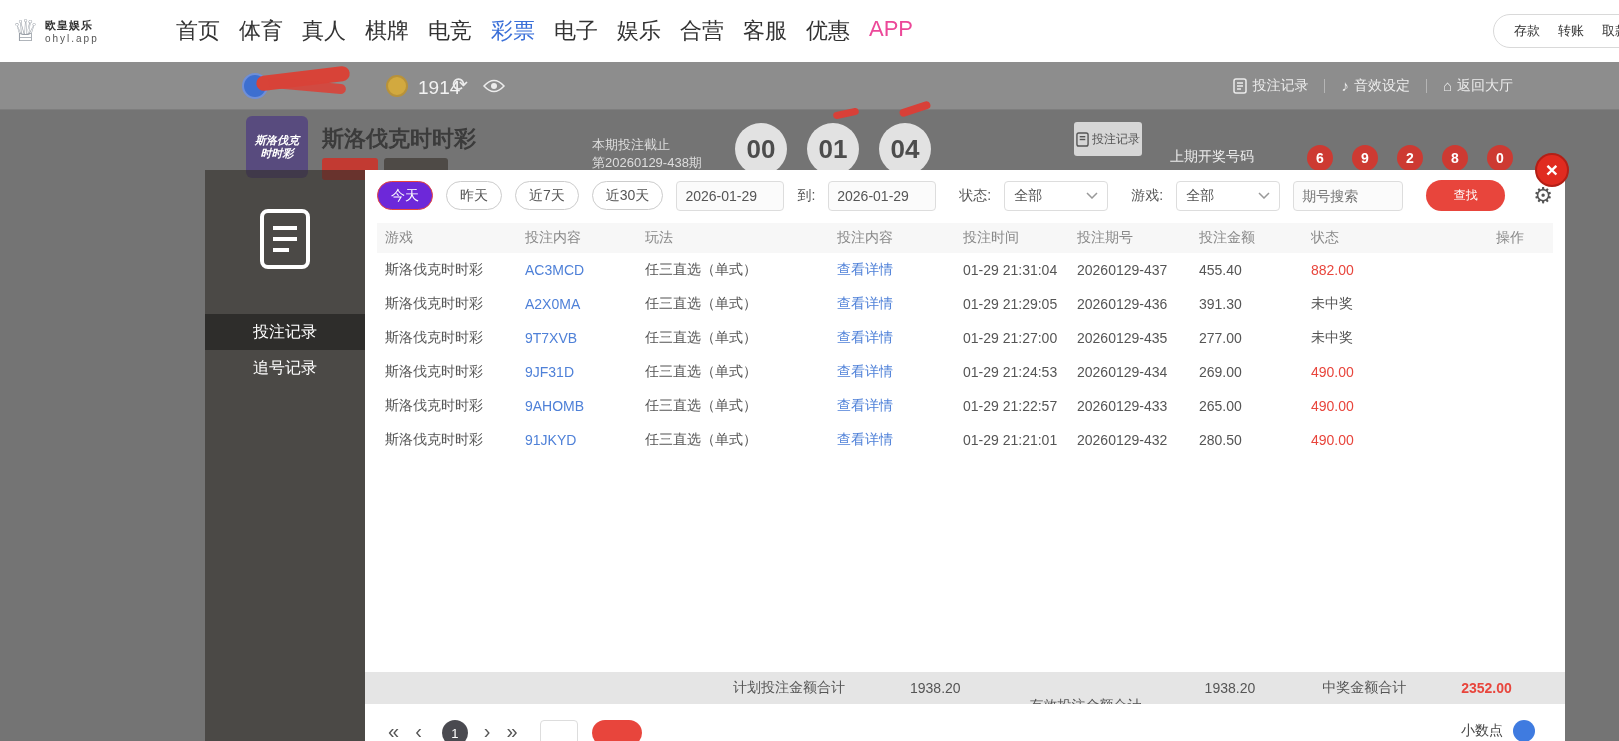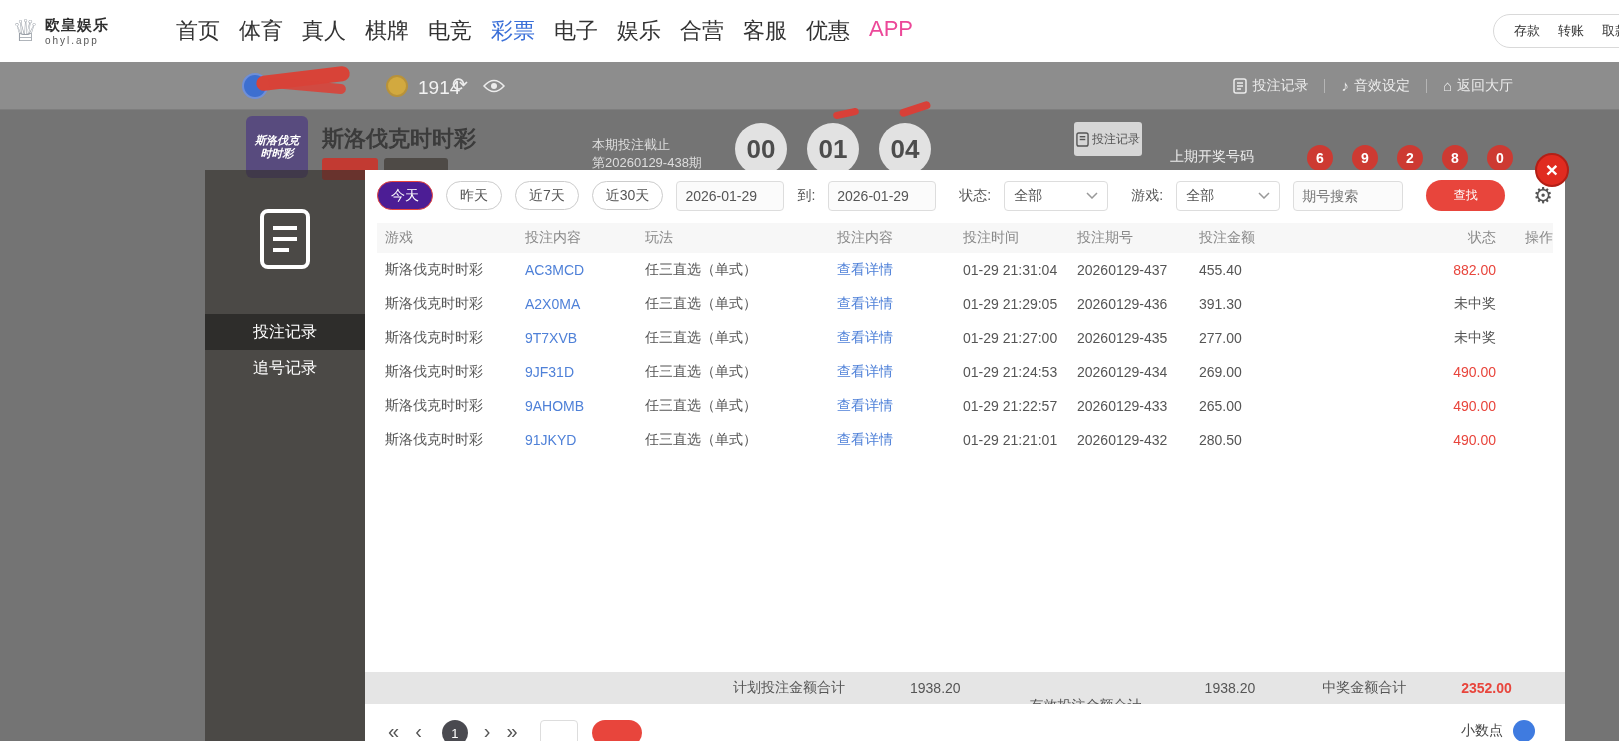--- a/index.html
+++ b/index.html
@@ -5,21 +5,21 @@
   * { margin:0; padding:0; box-sizing:border-box; }
   body { background:#fff; }
   .app { position:relative; width:1619px; height:741px; overflow:hidden; background:#fff;
          font-family:"Liberation Sans","DejaVu Sans",sans-serif; }
 
   
   .topnav { position:absolute; top:0; left:0; right:0; height:62px; background:#fff;
             display:flex; align-items:center; z-index:30; }
   .brand { display:flex; align-items:center; margin-left:12px; width:142px; cursor:pointer; }
   .brand-crown { font-size:30px; color:#9aa0a8; margin-right:6px; line-height:1; }
-  .brand-name { font-size:15px; font-weight:bold; color:#2e2e2e; letter-spacing:1px; }
+  .brand-name { font-size:11px; font-weight:bold; color:#2e2e2e; letter-spacing:1px; }
   .brand-domain { font-size:10px; color:#555; letter-spacing:2px; }
   .nav-items { display:flex; gap:19px; margin-left:22px; }
   .nav-item { font-size:22px; color:#333; cursor:pointer; white-space:nowrap; }
   .nav-item.active { color:#3a6fd8; }
   .nav-item.muted { color:#ec4899; }
   .wallet { position:absolute; right:-30px; top:14px; height:34px; border:1px solid #d9d9d9;
             border-radius:17px; display:flex; align-items:center; padding:0 20px; gap:18px; background:#fff; }
   .wallet span { font-size:13px; color:#333; cursor:pointer; white-space:nowrap; }
 
   
@@ -70,42 +70,42 @@
   .side-item.active { background:rgba(0,0,0,.38); }
 
   .modal { position:absolute; left:365px; top:170px; right:54px; bottom:0; background:#fff; z-index:10; }
   .close-btn { position:absolute; top:153px; right:50px; width:34px; height:34px; border-radius:50%;
                background:#e02b20; border:2px solid #b31f16; color:#fff; display:flex; align-items:center;
                justify-content:center; font-size:21px; font-weight:bold; z-index:20; cursor:pointer; }
 
   .filters { display:flex; align-items:center; gap:13px; padding:10px 12px 8px 12px; }
   .pill { height:29px; padding:0 13px; border-radius:15px; border:1px solid #ccc; background:#fff;
           color:#555; font-size:14px; display:flex; align-items:center; cursor:pointer; white-space:nowrap; }
-  .pill.active { background:#4c1d95; border-color:#e8453c; color:#fff; }
+  .pill.active { background:#6d28d9; border-color:#e8453c; color:#fff; }
   .date-input { width:108px; height:30px; border:1px solid #ddd; border-radius:4px; background:#fbfbfb;
                 color:#555; font-size:14px; padding:0 8px; outline:none; }
   .flt-label { font-size:14px; color:#555; white-space:nowrap; }
   .ml { margin-left:10px; }
   .select { width:118px; height:30px; border:1px solid #ddd; border-radius:4px; background:#fff;
             display:flex; align-items:center; justify-content:space-between; padding:0 9px;
             font-size:14px; color:#555; cursor:pointer; }
   .search-input { width:110px; height:30px; border:1px solid #ddd; border-radius:4px; background:#fbfbfb;
                   color:#555; font-size:14px; padding:0 8px; outline:none; }
   .find-btn { width:92px; height:31px; border-radius:16px; background:#e8453c; color:#fff; font-size:12px;
               display:flex; align-items:center; justify-content:center; margin-left:10px; cursor:pointer; }
   .gear { margin-left:15px; font-size:22px; color:#555; cursor:pointer; line-height:1; }
 
   .bet-table { margin:4px 12px 0 12px; }
   .t-head, .t-row { display:grid; grid-template-columns:140px 120px 192px 126px 114px 130px 112px 185px 1fr;
                     align-items:center; }
   .t-head { height:30px; background:#f7f7f7; color:#888; font-size:14px; }
   .t-row { height:34px; font-size:14px; color:#555; }
   .td, .th { padding-left:8px; white-space:nowrap; overflow:hidden; }
   .ta-r { text-align:left; padding-left:0; padding-right:0; }
-  .ta-c { text-align:right; padding-left:0; }
+  .ta-c { text-align:left; padding-left:0; }
   .blue { color:#4f81d8; cursor:pointer; }
   .win { color:#e8453c; }
 
   .totals { position:absolute; left:0; right:0; bottom:37px; height:32px; background:#e5e5e5;
             display:flex; align-items:center; font-size:14px; color:#555; white-space:nowrap; }
   .tl1 { margin-left:368px; } .tv1 { margin-left:65px; }
   .tl2 { margin-left:69px;margin-top:36px; }  .tv2 { margin-left:63px; }
   .tl3 { margin-left:67px; }  .tv3 { margin-left:55px; font-weight:bold; }
 
   .pager { position:absolute; left:0; right:0; bottom:-19px; height:56px; background:#fff;

